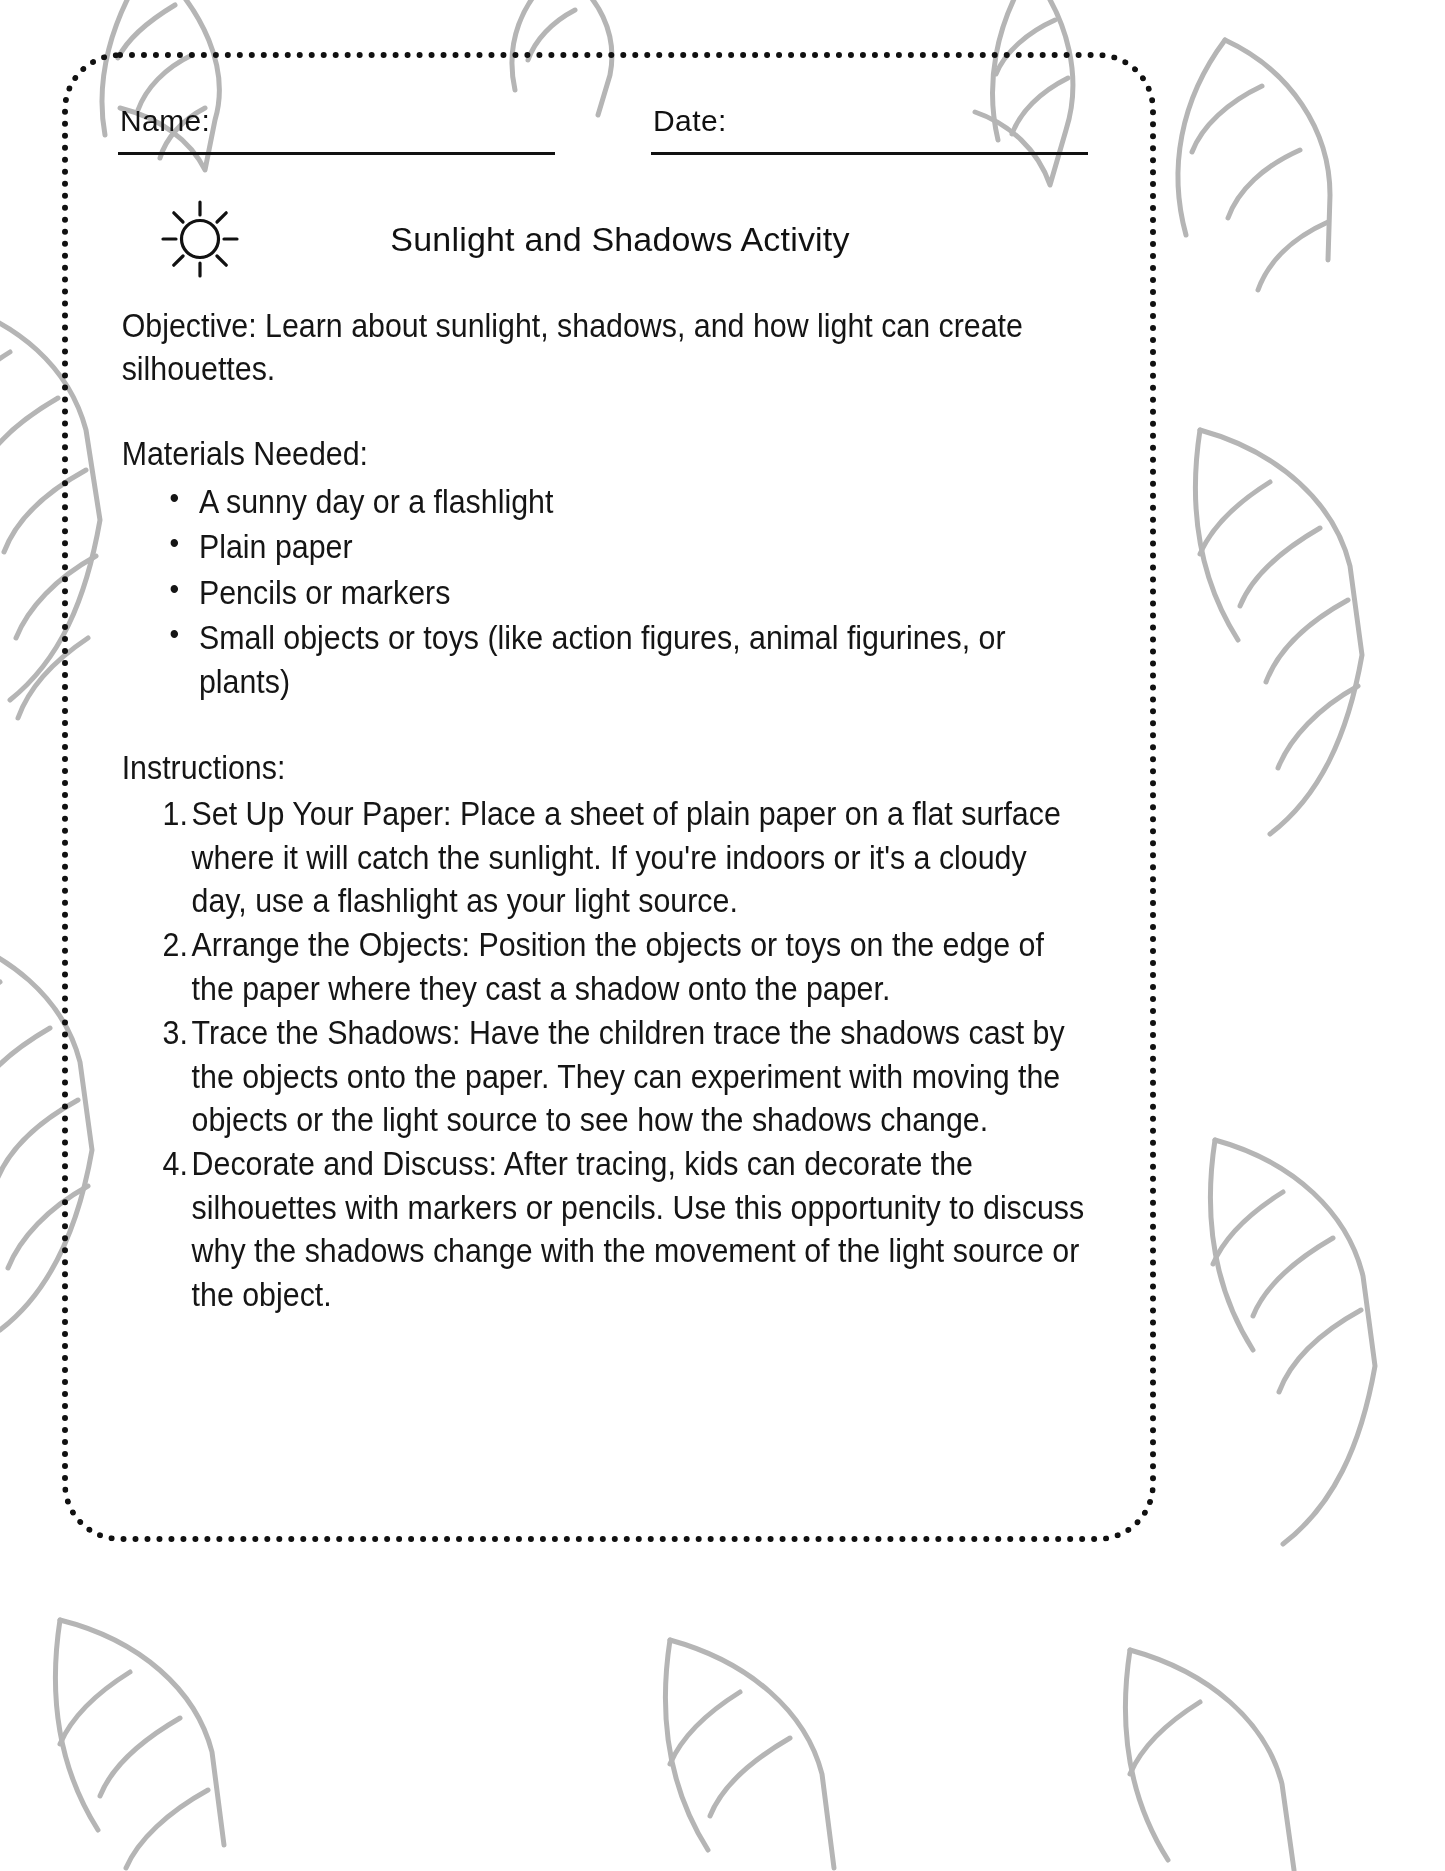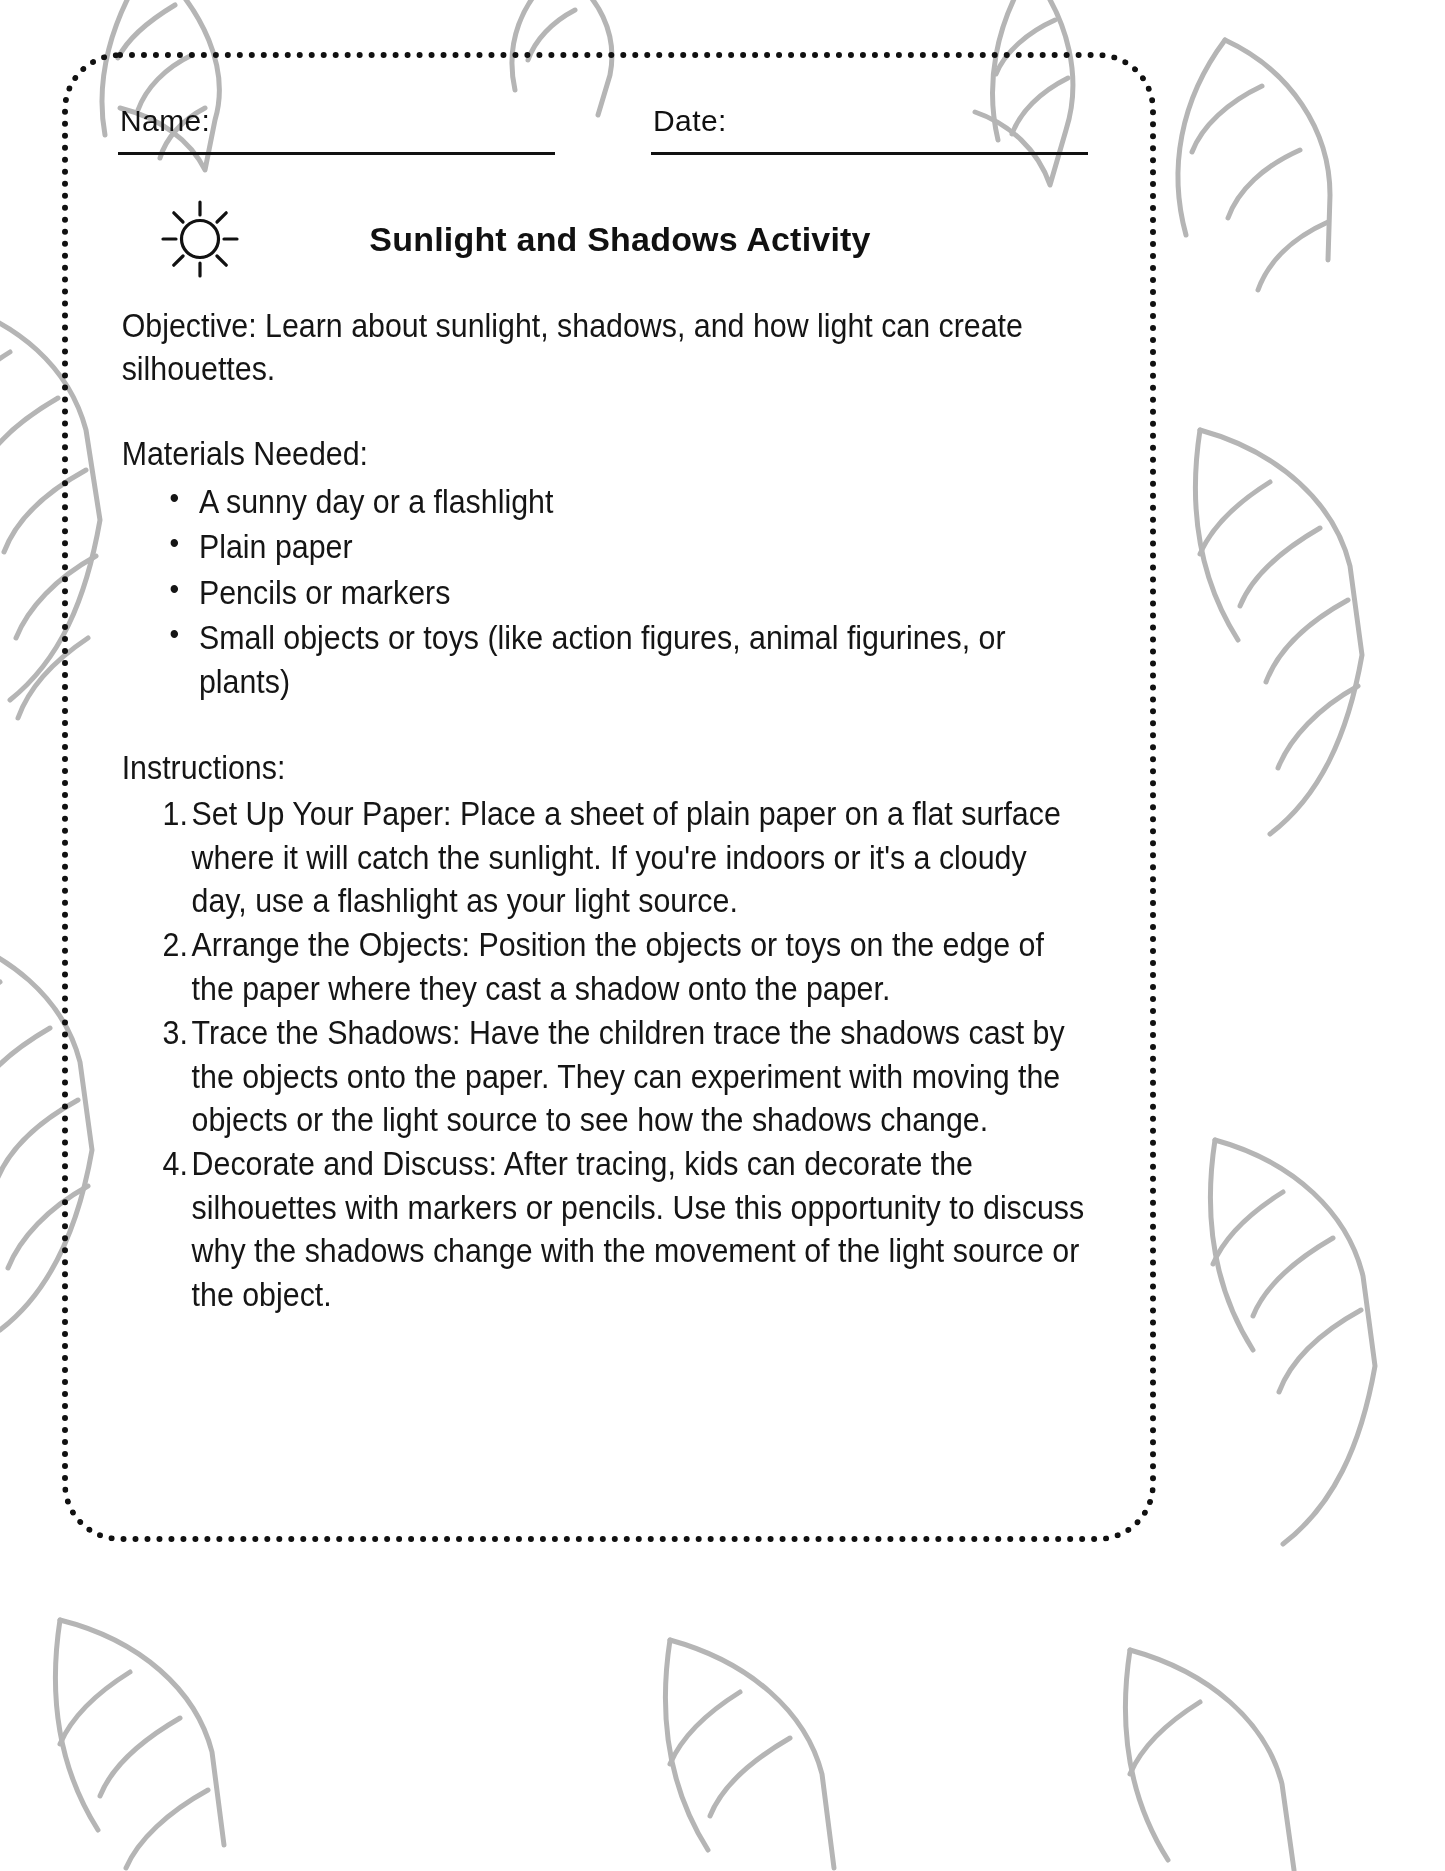--- a/index.html
+++ b/index.html
@@ -88,21 +88,21 @@
     width: 96px;
     margin-left: 34px;
     display: flex;
     align-items: center;
     justify-content: center;
   }
   .title-text {
     flex: 1;
     text-align: center;
     font-size: 34px;
-    font-weight: bold;
+    font-weight: normal;
     color: #111111;
     letter-spacing: 0.2px;
     margin-right: 96px;
   }
 
   
   .body {
     margin-top: 26px;
     font-size: 33px;
     line-height: 1.30;

